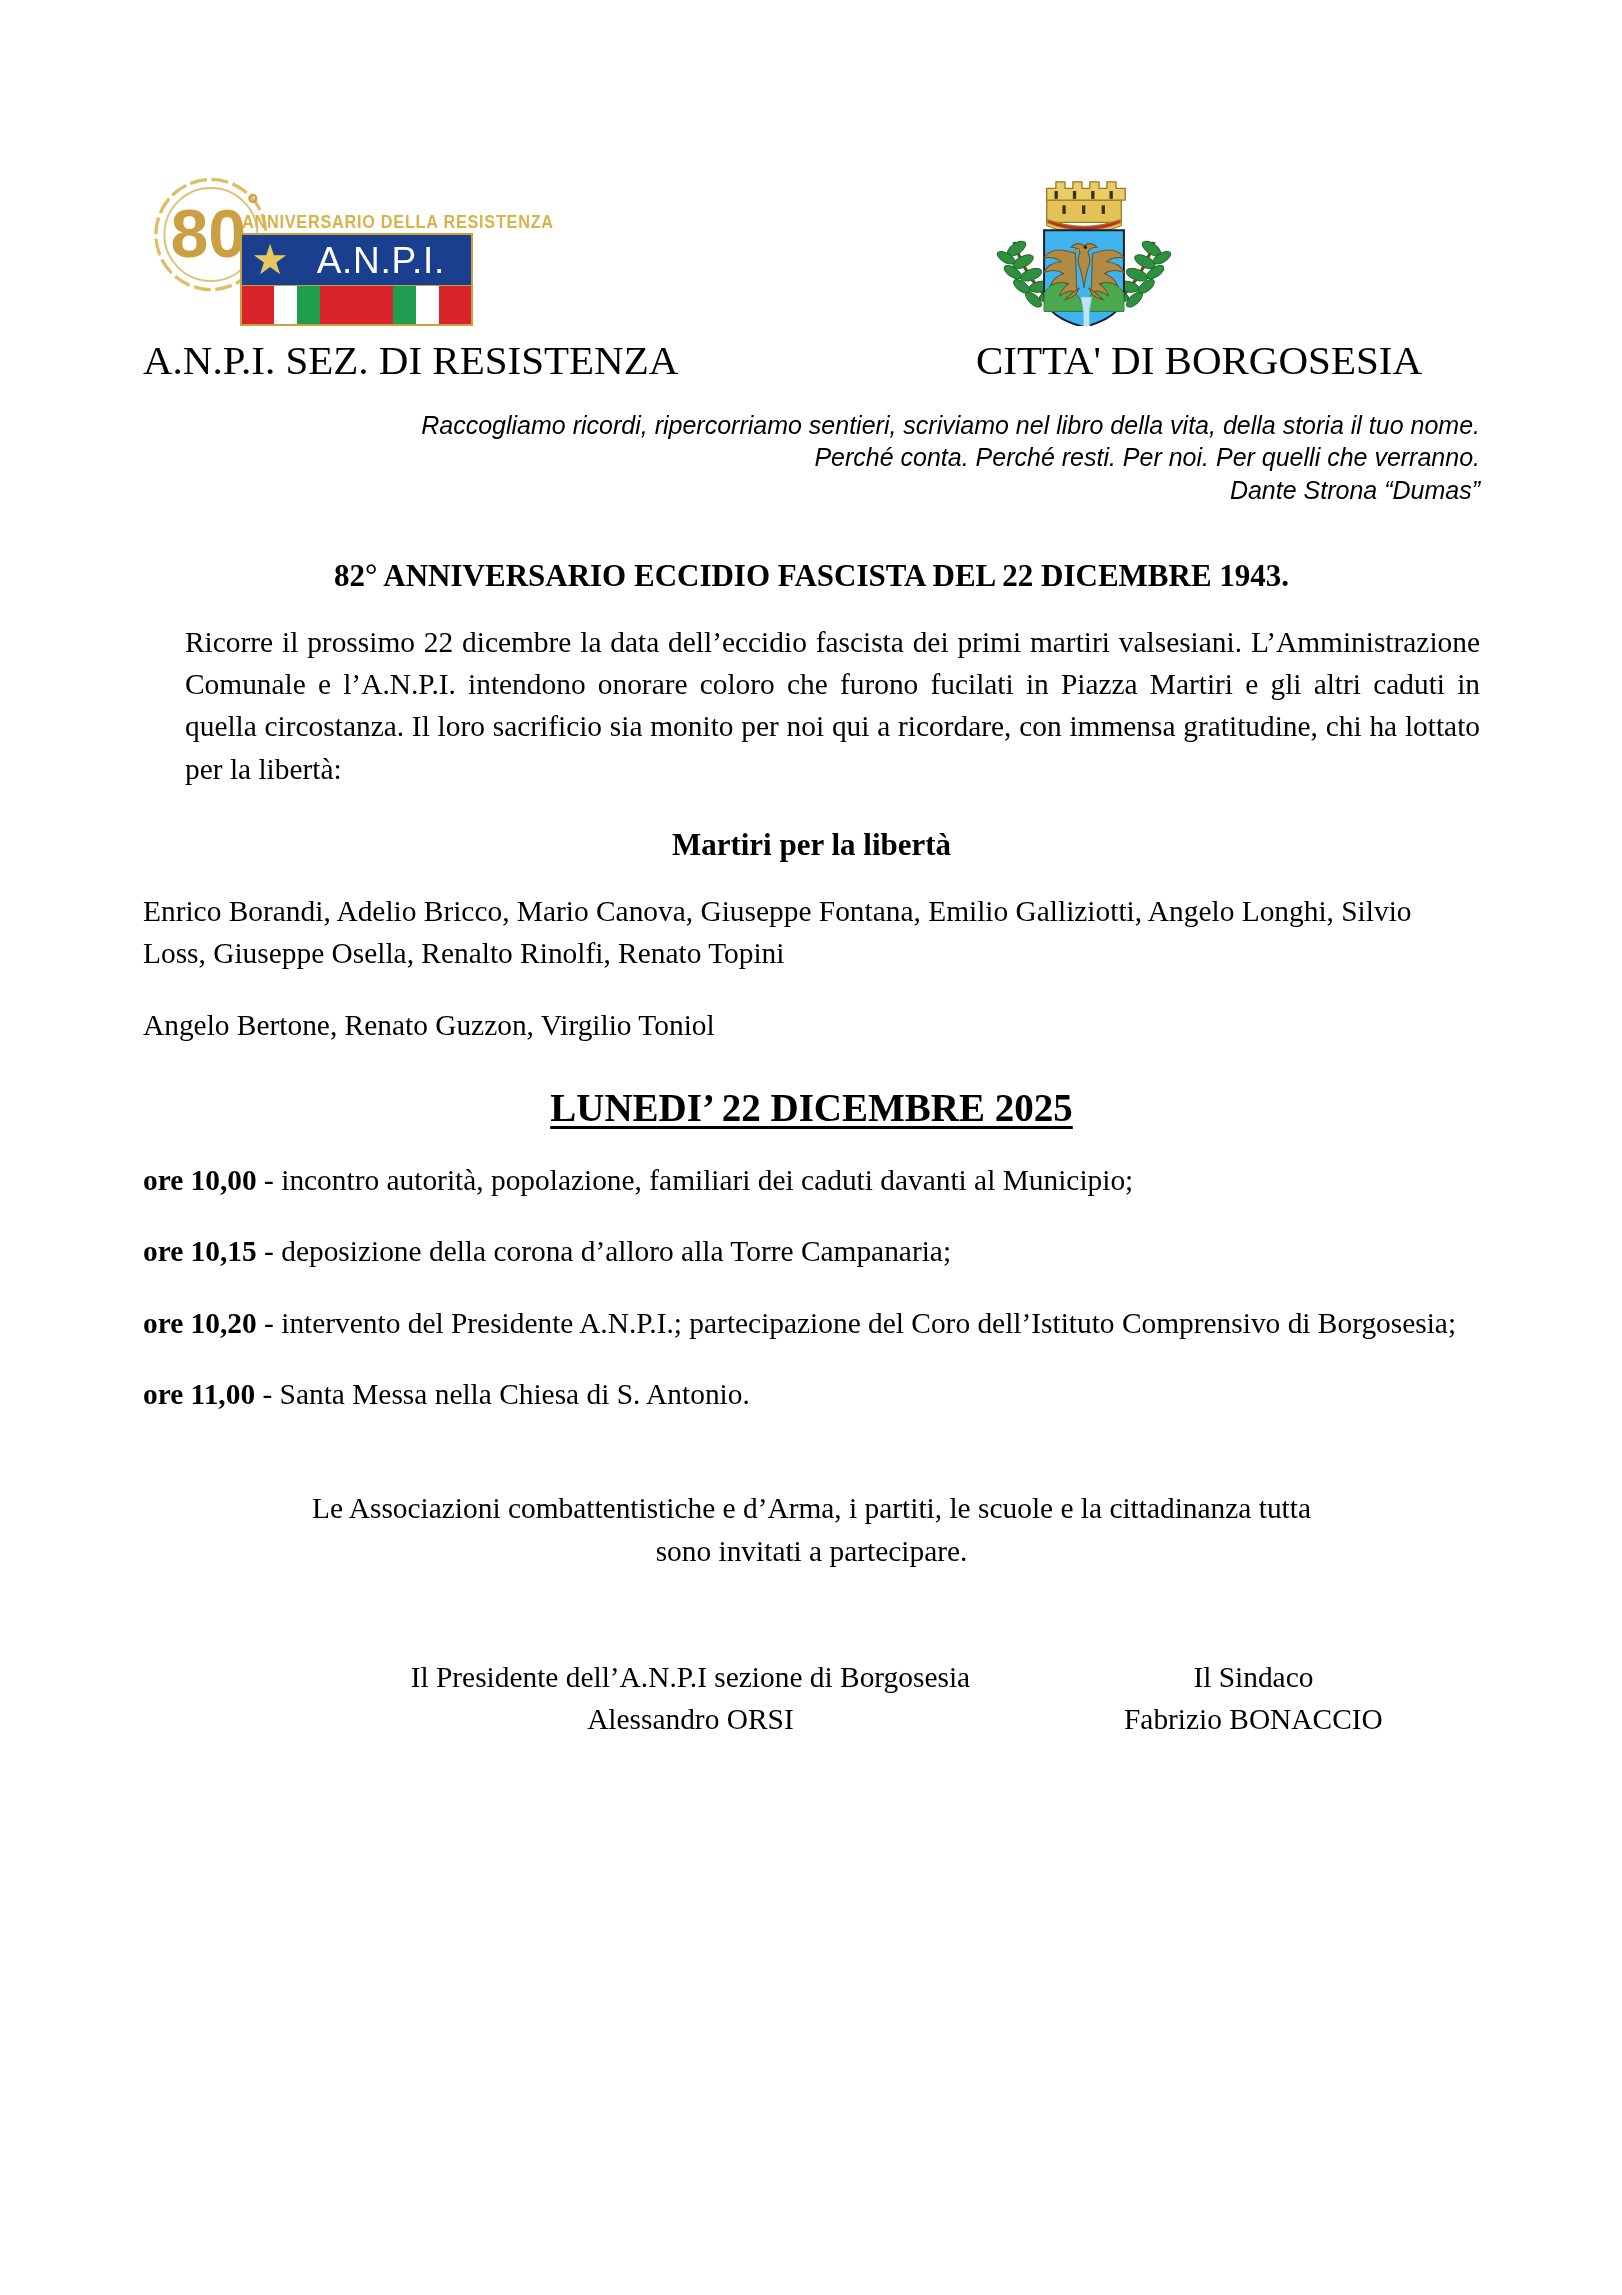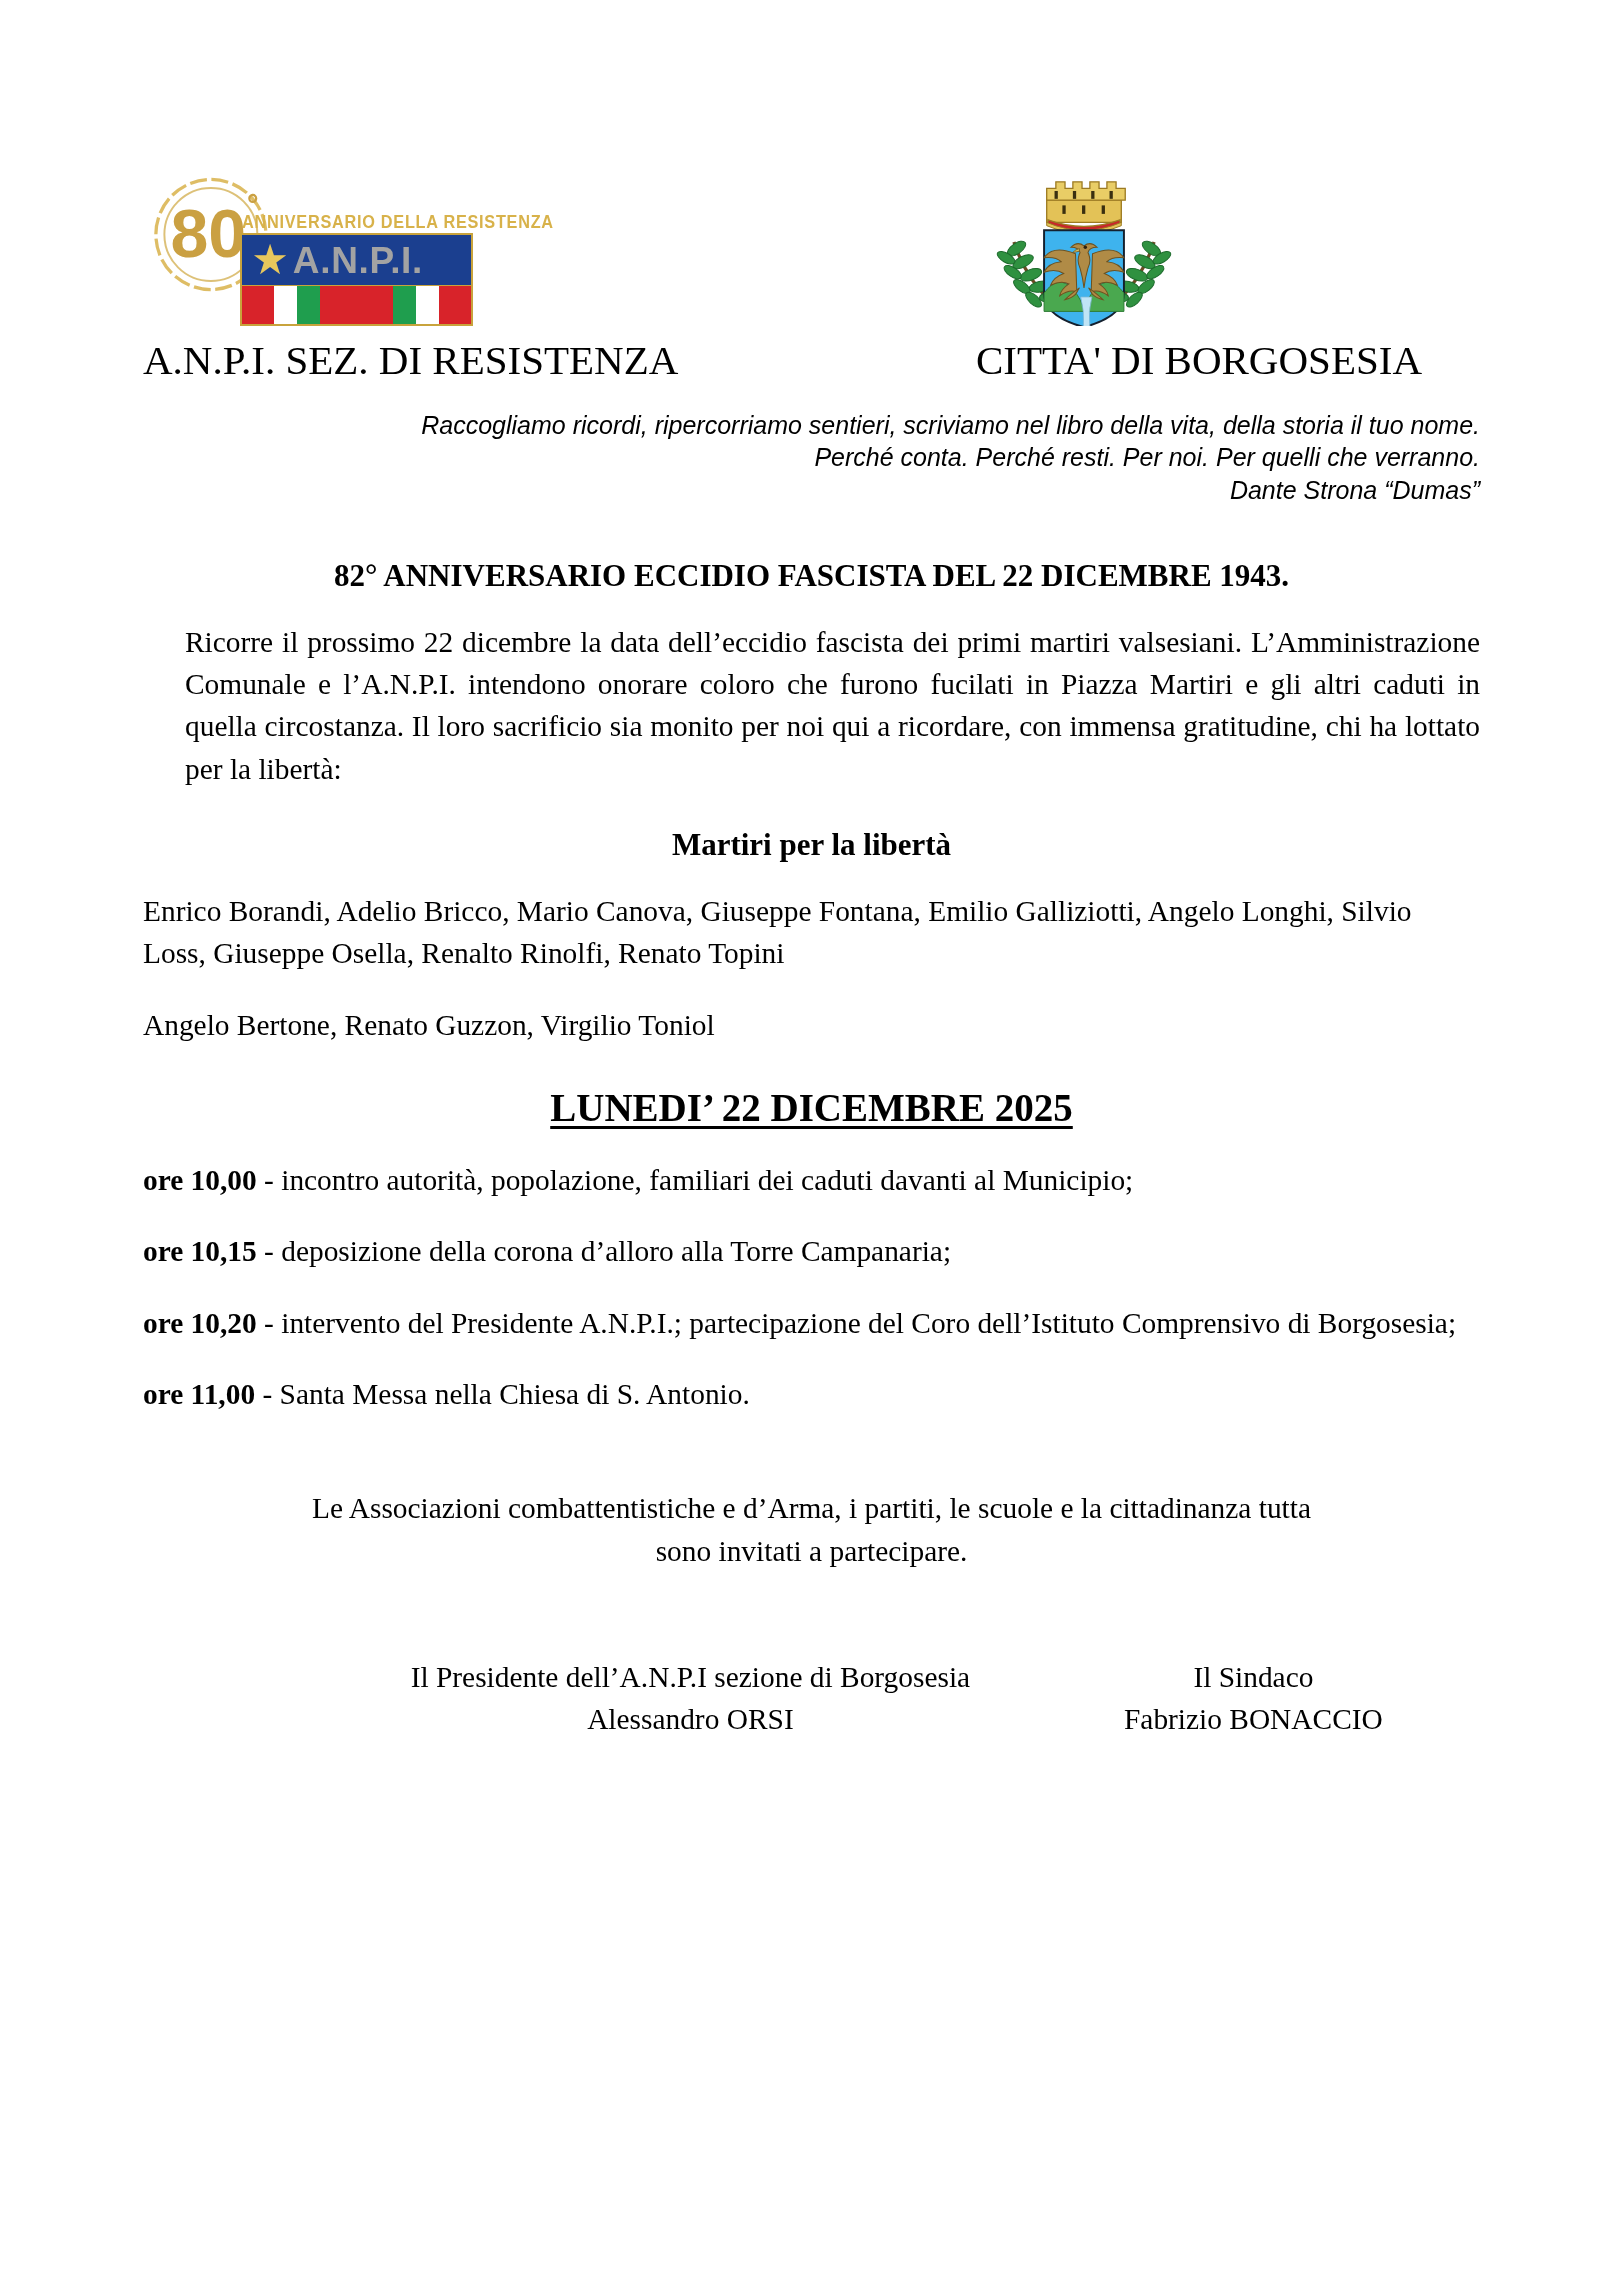--- a/index.html
+++ b/index.html
@@ -82,25 +82,26 @@
   }
   .star-glyph {
     font-size: 42px;
     line-height: 34px;
     color: #e8c75c;
     margin-right: 3.9px;
     font-family: "DejaVu Sans", sans-serif;
   }
   .anpi-letters {
     font-family: "Liberation Sans", "DejaVu Sans", sans-serif;
-    font-weight: bold;
+    font-weight: normal;
     font-size: 37px;
     line-height: 37px;
-    color: #a3a3a3;
+    color: #ffffff;
     letter-spacing: 0.7px;
+    margin-left: 24px;
   }
   .anpi-ribbon {
     display: flex;
     height: 38px;
     border-top: 1.3px solid #c8a33c;
   }
   .rb { height: 100%; }
   .rb-red   { background: #d8232a; }
   .rb-white { background: #ffffff; }
   .rb-green { background: #1f9e4e; }

